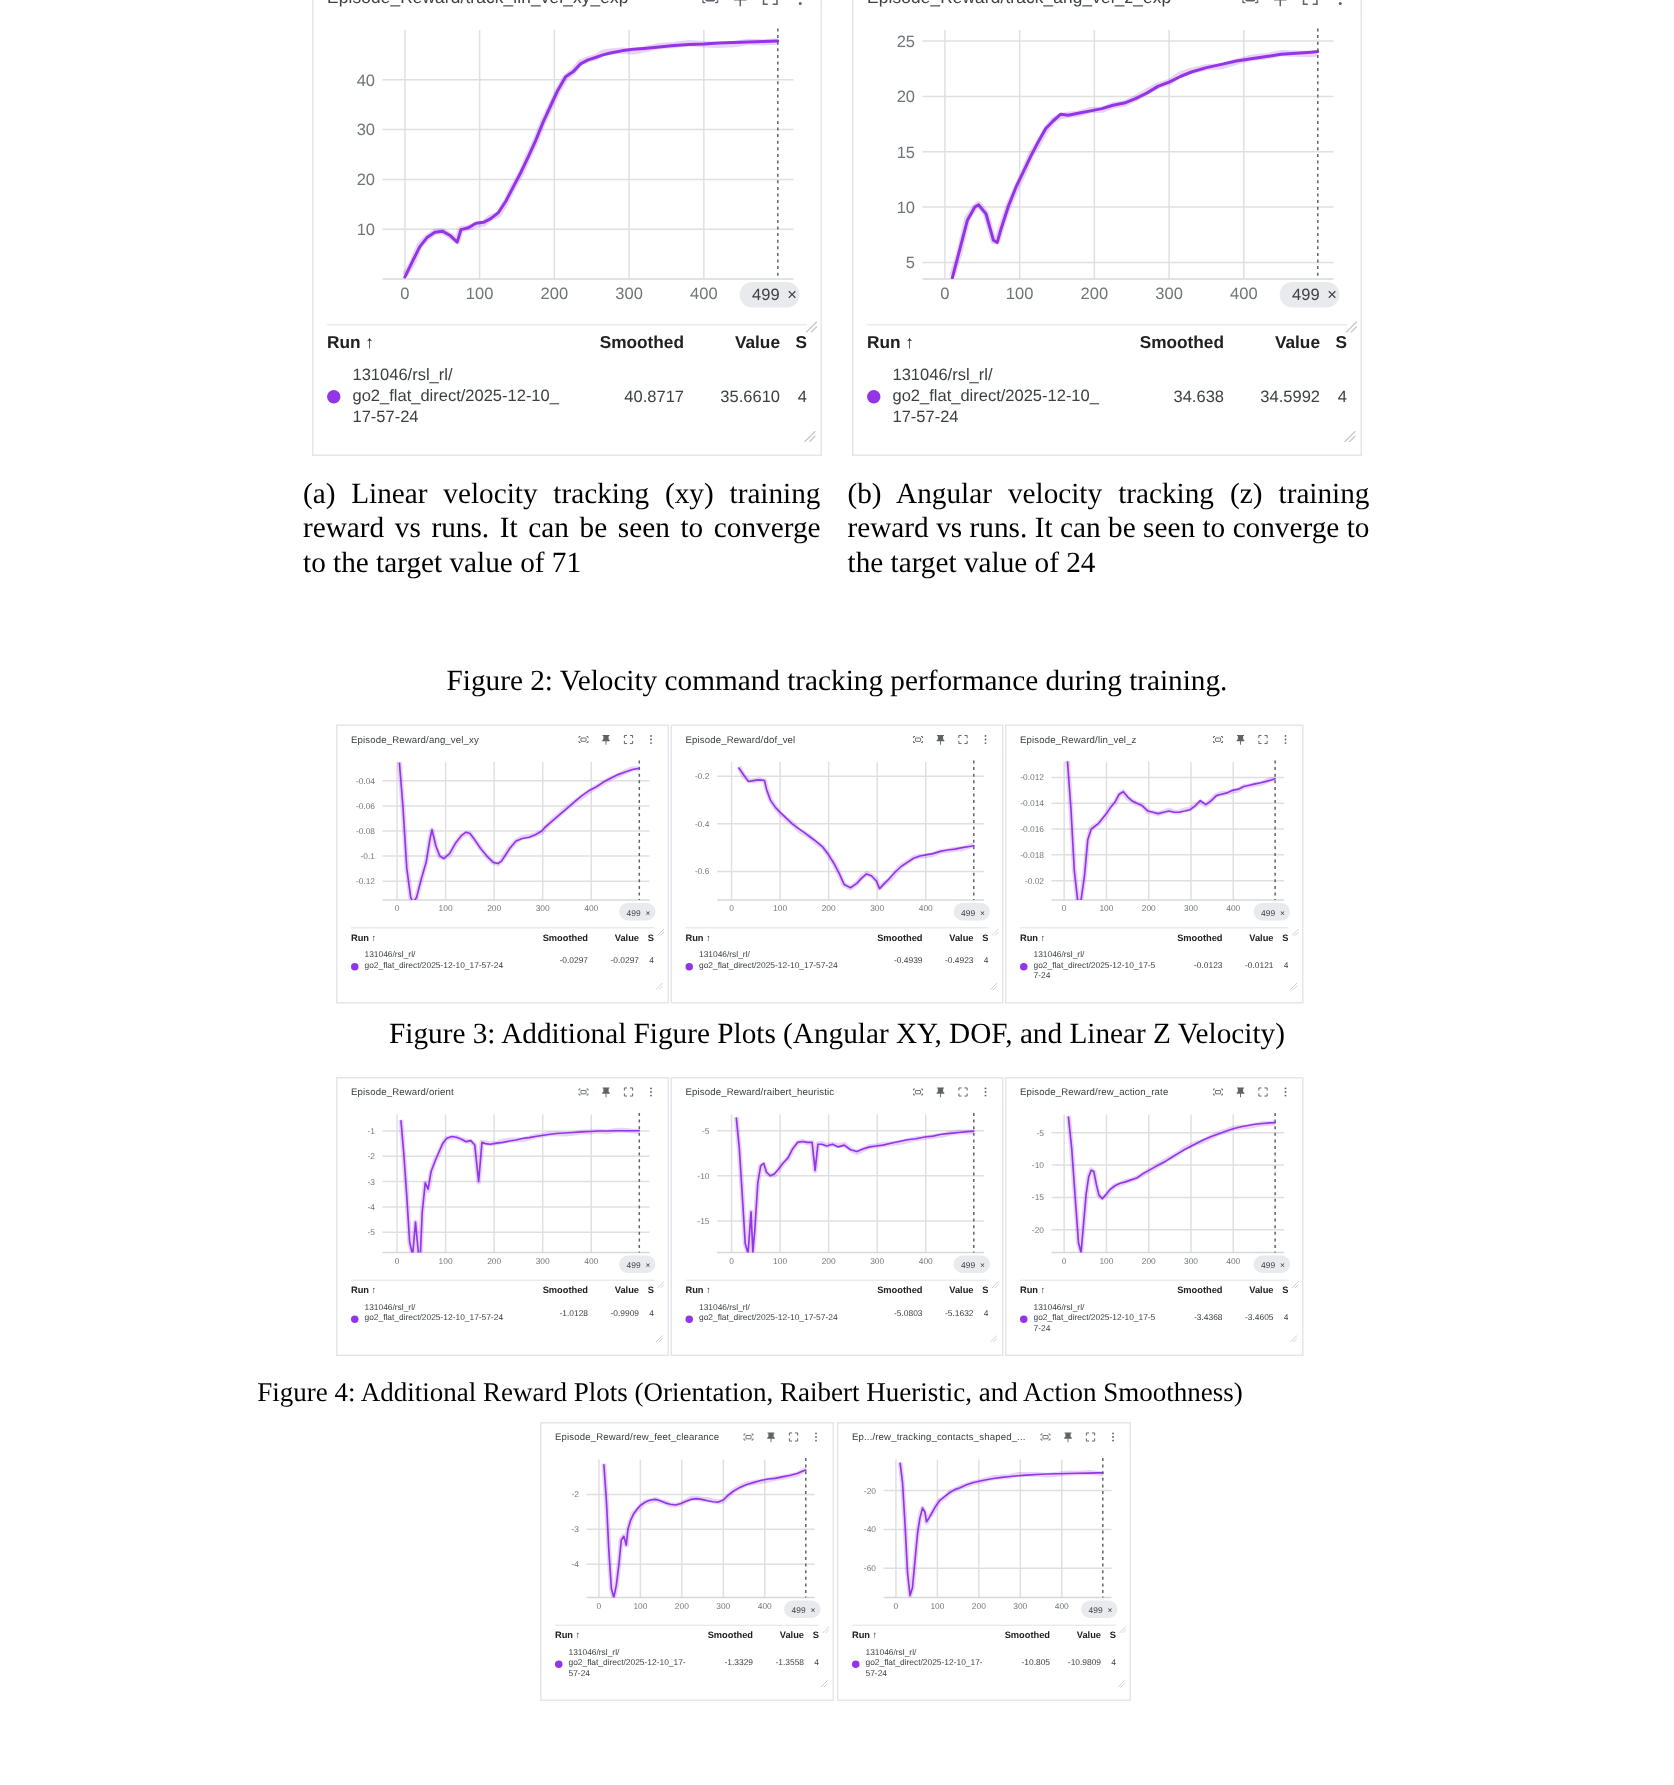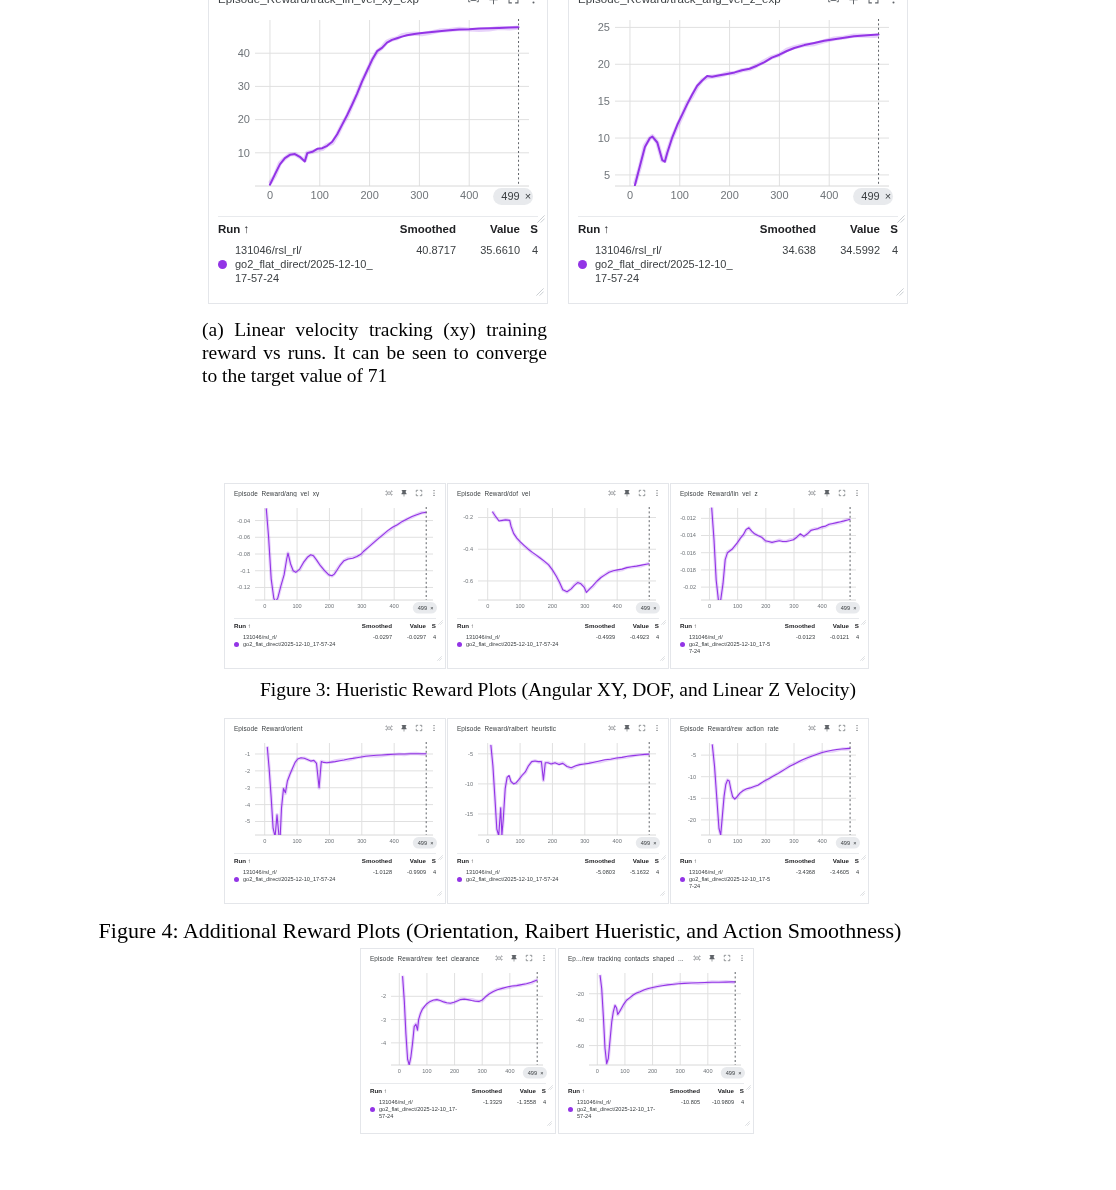--- a/index.html
+++ b/index.html
@@ -24,21 +24,21 @@
     flex:1 1 auto;color:#3c4043;white-space:nowrap;overflow:hidden;
     text-overflow:ellipsis;letter-spacing:.1px;
   }
   .tb-icons{display:flex;align-items:center;gap:7px;flex:0 0 auto;color:#5f6368;}
   .tb-ico{display:block;}
 
   .tb-plot{position:relative;box-sizing:border-box;}
   .tb-plot svg{display:block;}
 
   .tb-table{padding:0 9px;box-sizing:border-box;}
-  .tb-thead,.tb-trow{display:flex;align-items:flex-start;}
+  .tb-thead,.tb-trow{display:flex;align-items:center;}
   .tb-thead{font-weight:bold;color:#202124;border-top:1px solid #e8eaed;}
   .tb-c-run{flex:1 1 auto;min-width:0;}
   .tb-c-sm{flex:0 0 auto;text-align:right;}
   .tb-c-val{flex:0 0 auto;text-align:right;}
   .tb-c-step{flex:0 0 auto;text-align:right;overflow:hidden;}
   .tb-runcell{position:relative;color:#3c4043;line-height:1.25;word-break:break-all;}
   .tb-dot{
     position:absolute;border-radius:50%;background:#9334e6;
   }
   .tb-num{color:#3c4043;}
@@ -231,21 +231,23 @@
       </div>
       <span class="resize-h" style="right:2px;top:222px;"><svg width="8" height="8" viewBox="0 0 10 10" fill="none" stroke="currentColor" stroke-width="1">
           <path d="M9.5 0.5L0.5 9.5M9.5 4.5L4.5 9.5"></path>
         </svg></span>
       <span class="resize-h" style="right:3px;bottom:3px;"><svg width="8" height="8" viewBox="0 0 10 10" fill="none" stroke="currentColor" stroke-width="1">
           <path d="M9.5 0.5L0.5 9.5M9.5 4.5L4.5 9.5"></path>
         </svg></span>
     </div>
 
   <div class="cap subcap" style="left:202px;top:318px;width:345px;font-size:19.5px;">(a) Linear velocity tracking (xy) training reward vs runs. It can be seen to converge to the target value of 71</div>
-
+  <div class="cap subcap" style="left:565px;top:318px;width:348px;font-size:19.5px;">(b) Angular velocity tracking (z) training reward vs runs. It can be seen to converge to the target value of 24</div>
+
+  <div class="cap figcap" style="left:0;top:444px;width:1116px;font-size:19.5px;">Figure 2: Velocity command tracking performance during training.</div>
 
   <div class="tb-card" style="left:224px;top:483px;width:222px;height:186px;">
       <div class="tb-head" style="font-size:6.4px;">
         <div class="tb-title">Episode_Reward/ang_vel_xy</div>
         <div class="tb-icons">
           <span>
             <svg class="tb-ico" width="8" height="8" viewBox="0 0 16 16" fill="none" stroke="currentColor" stroke-width="1.2">
               <path d="M2 4h2M12 4h2M2 12h2M12 12h2M2 4v2M2 10v2M14 4v2M14 10v2"></path>
               <rect x="4.6" y="6" width="6.8" height="4.4" rx="0.5"></rect>
             </svg>
@@ -503,21 +505,21 @@
         </div>
       </div>
       <span class="resize-h" style="right:2px;top:127px;"><svg width="5" height="5" viewBox="0 0 10 10" fill="none" stroke="currentColor" stroke-width="1">
           <path d="M9.5 0.5L0.5 9.5M9.5 4.5L4.5 9.5"></path>
         </svg></span>
       <span class="resize-h" style="right:3px;bottom:3px;"><svg width="5" height="5" viewBox="0 0 10 10" fill="none" stroke="currentColor" stroke-width="1">
           <path d="M9.5 0.5L0.5 9.5M9.5 4.5L4.5 9.5"></path>
         </svg></span>
     </div>
 
-  <div class="cap figcap" style="left:0;top:679px;width:1116px;font-size:19.5px;">Figure 3: Hueristic Reward Plots (Angular XY, DOF, and Linear Z Velocity)</div>
+  <div class="cap figcap" style="left:0;top:679px;width:1116px;font-size:19.5px;">Figure 3: Additional Figure Plots (Angular XY, DOF, and Linear Z Velocity)</div>
 
   <div class="tb-card" style="left:224px;top:718px;width:222px;height:186px;">
       <div class="tb-head" style="font-size:6.4px;">
         <div class="tb-title">Episode_Reward/orient</div>
         <div class="tb-icons">
           <span>
             <svg class="tb-ico" width="8" height="8" viewBox="0 0 16 16" fill="none" stroke="currentColor" stroke-width="1.2">
               <path d="M2 4h2M12 4h2M2 12h2M12 12h2M2 4v2M2 10v2M14 4v2M14 10v2"></path>
               <rect x="4.6" y="6" width="6.8" height="4.4" rx="0.5"></rect>
             </svg>
@@ -773,21 +775,21 @@
         </div>
       </div>
       <span class="resize-h" style="right:2px;top:127px;"><svg width="5" height="5" viewBox="0 0 10 10" fill="none" stroke="currentColor" stroke-width="1">
           <path d="M9.5 0.5L0.5 9.5M9.5 4.5L4.5 9.5"></path>
         </svg></span>
       <span class="resize-h" style="right:3px;bottom:3px;"><svg width="5" height="5" viewBox="0 0 10 10" fill="none" stroke="currentColor" stroke-width="1">
           <path d="M9.5 0.5L0.5 9.5M9.5 4.5L4.5 9.5"></path>
         </svg></span>
     </div>
 
-  <div class="cap figcap" style="left:0;top:918px;width:1000px;font-size:22px;">Figure 4: Additional Reward Plots (Orientation, Raibert Hueristic, and Action Smoothness)</div>
+  <div class="cap figcap" style="left:0;top:918px;width:1000px;font-size:18px;">Figure 4: Additional Reward Plots (Orientation, Raibert Hueristic, and Action Smoothness)</div>
 
   <div class="tb-card" style="left:360px;top:948px;width:196px;height:186px;">
       <div class="tb-head" style="font-size:6.4px;">
         <div class="tb-title">Episode_Reward/rew_feet_clearance</div>
         <div class="tb-icons">
           <span>
             <svg class="tb-ico" width="8" height="8" viewBox="0 0 16 16" fill="none" stroke="currentColor" stroke-width="1.2">
               <path d="M2 4h2M12 4h2M2 12h2M12 12h2M2 4v2M2 10v2M14 4v2M14 10v2"></path>
               <rect x="4.6" y="6" width="6.8" height="4.4" rx="0.5"></rect>
             </svg>

